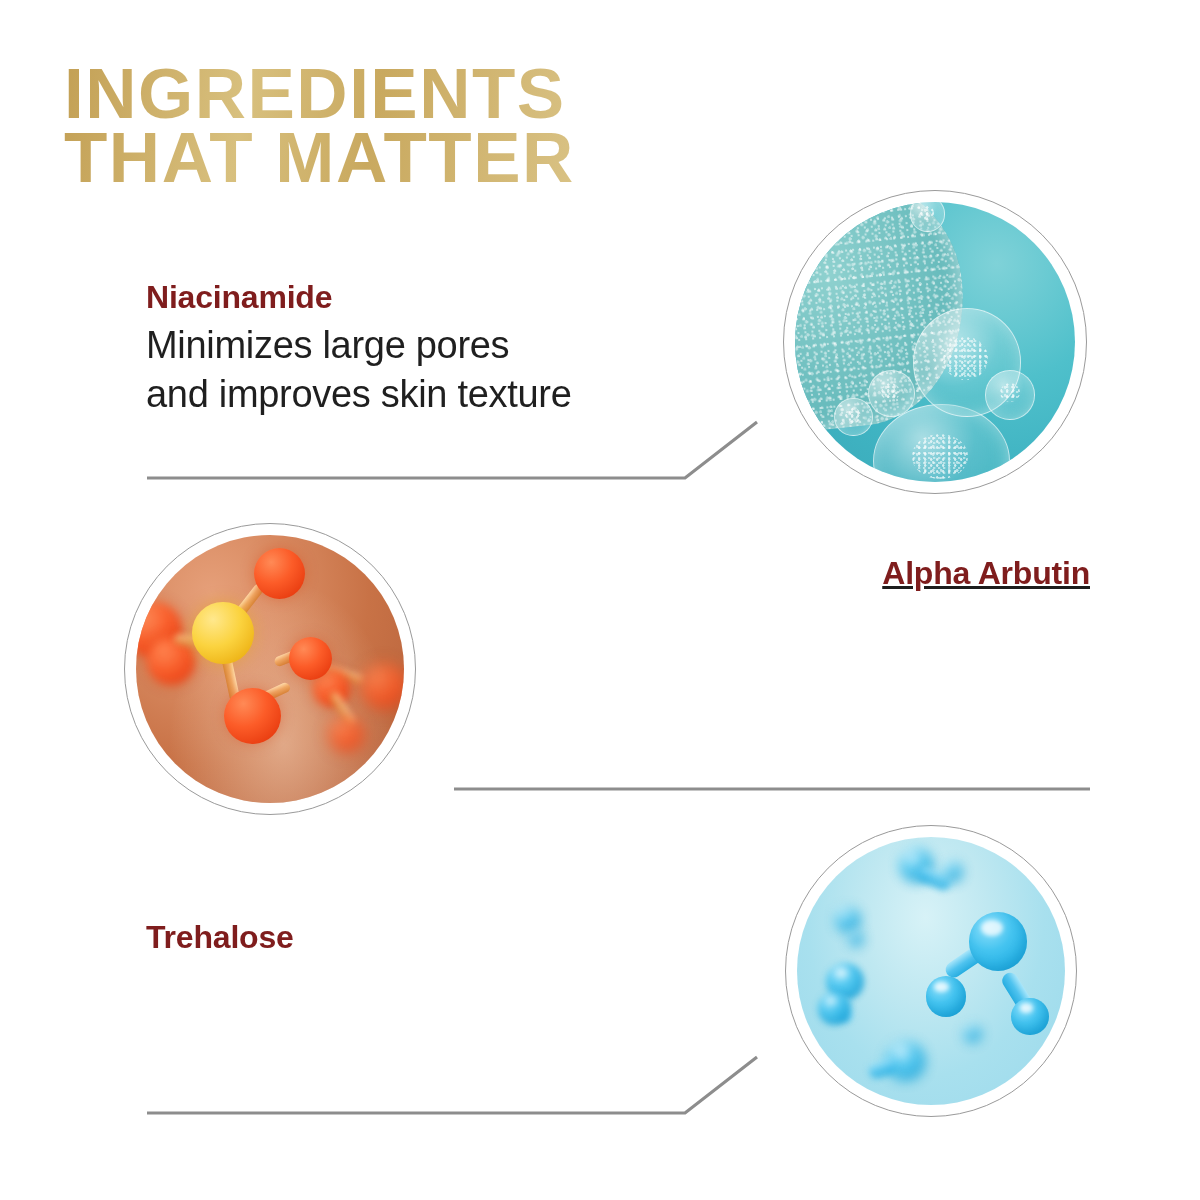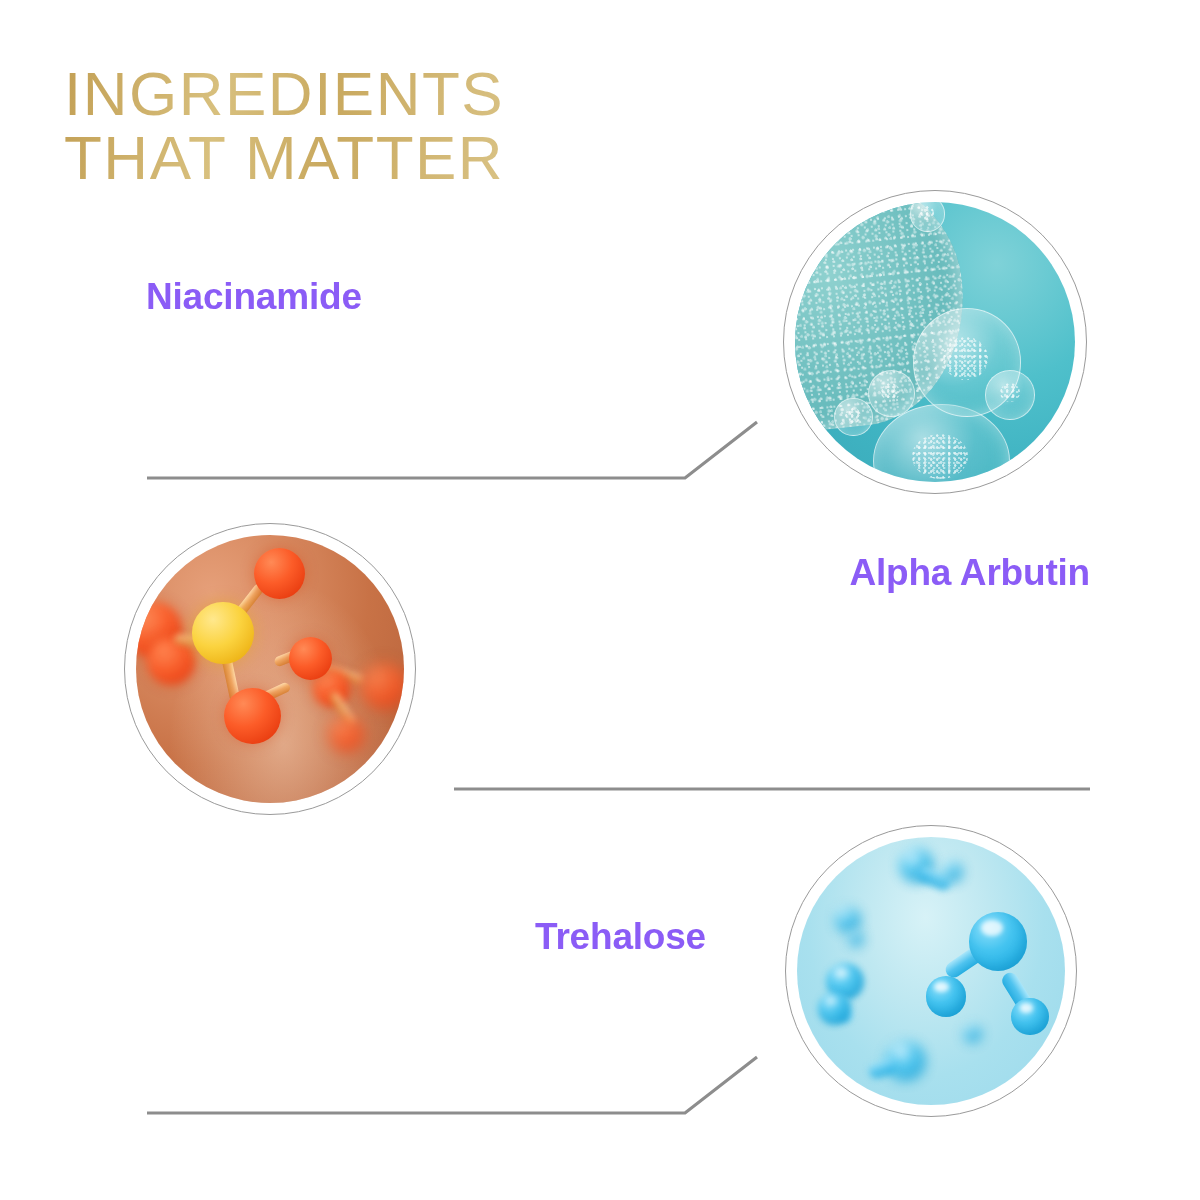--- a/index.html
+++ b/index.html
@@ -20,60 +20,60 @@
     background: #ffffff;
     overflow: hidden;
   }
 
   
   .title {
     position: absolute;
     left: 64px;
     top: 62px;
     font-family: "Liberation Sans", sans-serif;
-    font-weight: 400;
-    font-size: 62px;
+    font-weight: 700;
+    font-size: 71px;
     line-height: 64px;
     letter-spacing: 1.5px;
     color: #c6a659;
     background: linear-gradient(100deg, #c3a055 0%, #d8c07e 35%, #c9a95f 60%, #d9c284 100%);
     -webkit-background-clip: text;
     background-clip: text;
     -webkit-text-fill-color: transparent;
     white-space: pre-line;
     user-select: none;
   }
 
   
   .block {
     position: absolute;
     color: #1d1d1d;
   }
   .block .name {
     font-weight: 700;
-    font-size: 37px;
+    font-size: 32px;
     line-height: 40px;
     letter-spacing: -0.2px;
-    color: #8b5cf6;
+    color: #7f1d1d;
     margin-bottom: 4px;
   }
   .block .desc {
     font-weight: 300;
     font-size: 38px;
     line-height: 49px;
     letter-spacing: -0.3px;
     color: #1f1f1f;
     white-space: pre-line;
   }
   .block.left  { text-align: left; }
-  .block.right { text-align: right; }
+  .block.right { text-align: right; text-decoration: underline; }
 
   #block-niacinamide { left: 146px; top: 277px; width: 600px; }
   #block-alpha       { right: 110px; top: 553px; width: 680px; }
-  #block-trehalose   { left: 146px; top: 917px; width: 560px; text-align: right; }
+  #block-trehalose   { left: 146px; top: 917px; width: 560px; }
 
   
   .leader {
     position: absolute;
     pointer-events: none;
   }
   .leader svg { display: block; overflow: visible; }
 
   
   .circle-wrap {
@@ -213,20 +213,22 @@
 </head>
 <body>
 
 <div id="canvas">
 
   <div class="title">INGREDIENTS
 THAT MATTER</div>
 
   <div class="block left" id="block-niacinamide">
     <div class="name">Niacinamide</div>
+    <div class="desc">Minimizes large pores
+and improves skin texture</div>
   </div>
 
   <div class="leader" id="leader-niacinamide" style="left:140px; top:415px;">
     <svg width="660" height="80" viewBox="0 0 660 80">
       <path d="M7,63 L545,63 L617,7" fill="none" stroke="#8d8d8d" stroke-width="3.2"></path>
     </svg>
   </div>
 
   <div class="circle-wrap" id="circle-niacinamide">
     <div class="circle-img">

